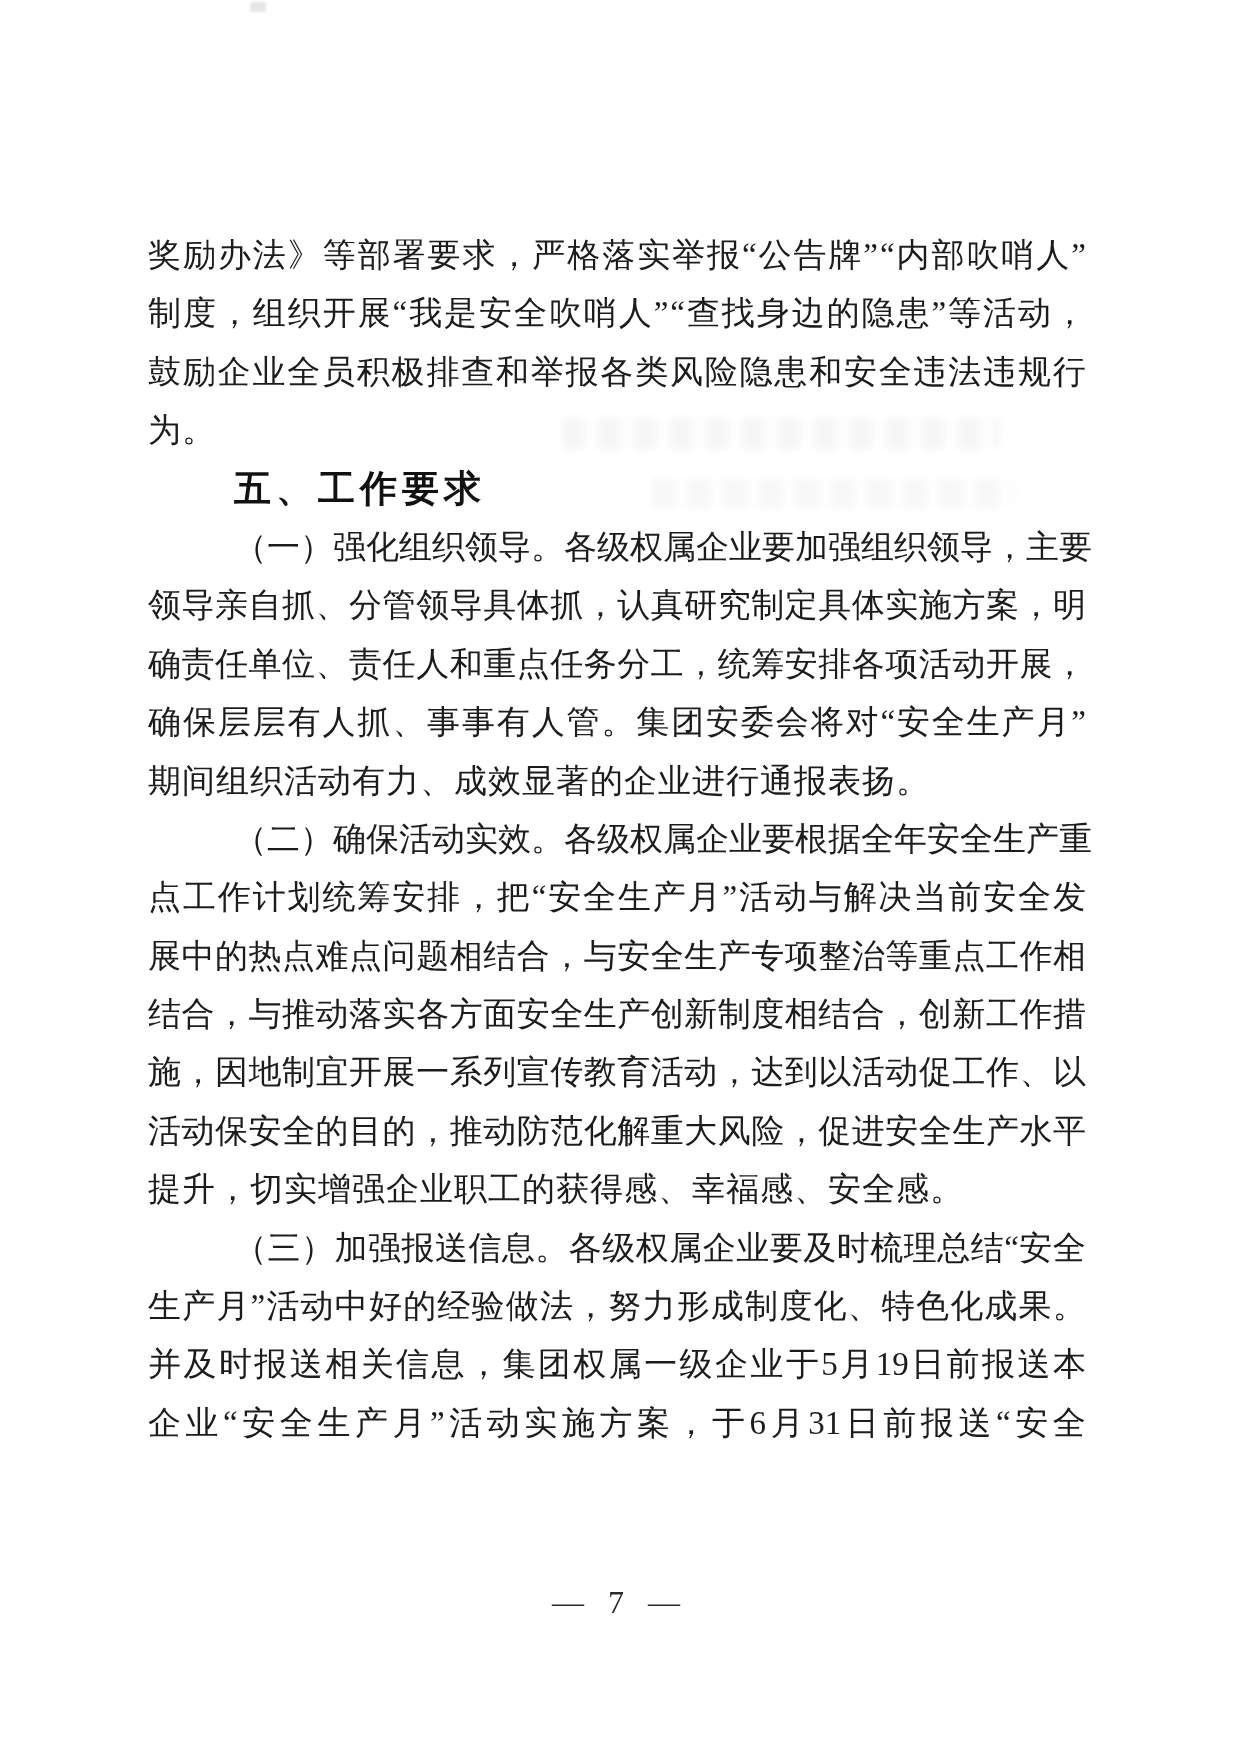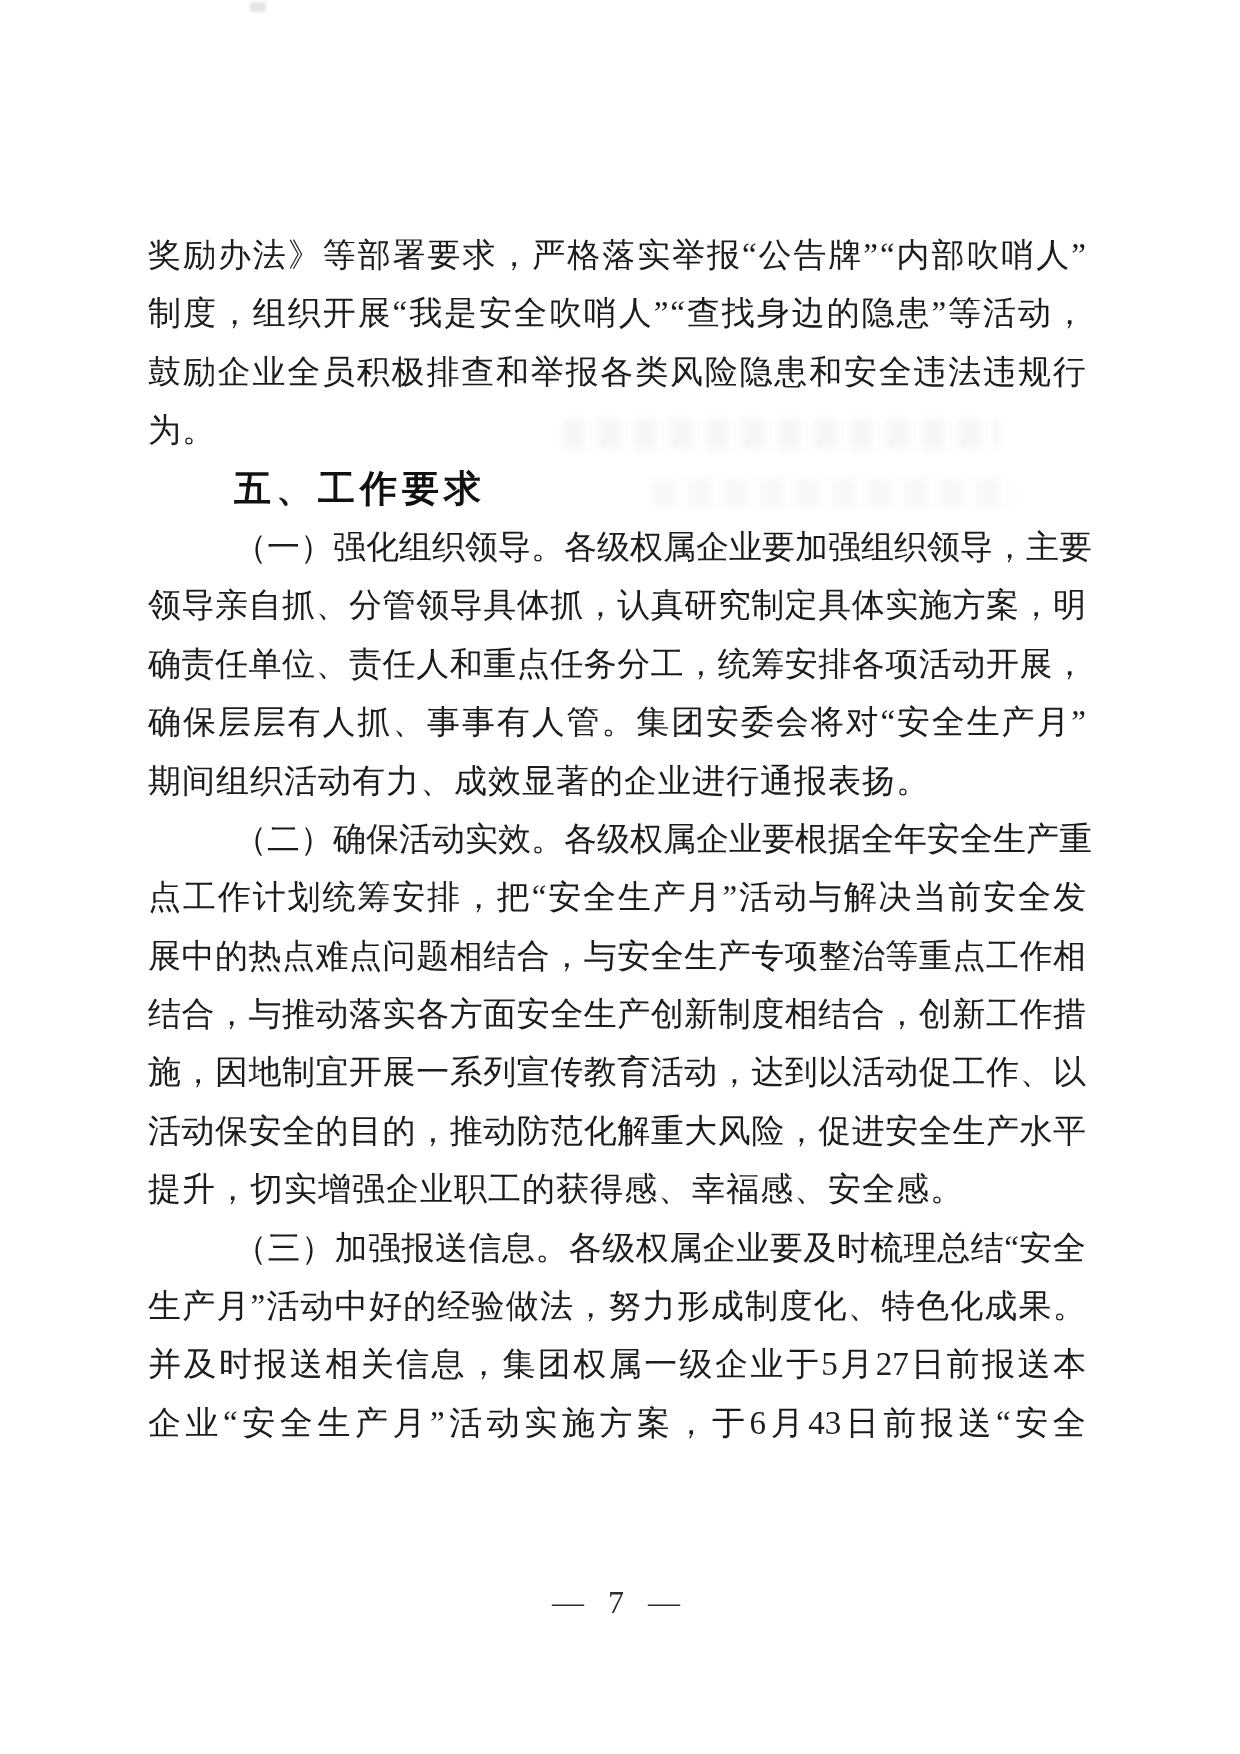--- a/index.html
+++ b/index.html
@@ -612,21 +612,21 @@
         <span>团</span>
         <span>权</span>
         <span>属</span>
         <span>一</span>
         <span>级</span>
         <span>企</span>
         <span>业</span>
         <span>于</span>
         <span>5</span>
         <span>月</span>
-        <span>27</span>
+        <span>19</span>
         <span>日</span>
         <span>前</span>
         <span>报</span>
         <span>送</span>
         <span>本</span>
       </div>
       <div class="line">
         <span>企</span>
         <span>业</span>
         <span>“</span>
@@ -639,21 +639,21 @@
         <span>活</span>
         <span>动</span>
         <span>实</span>
         <span>施</span>
         <span>方</span>
         <span>案</span>
         <span>，</span>
         <span>于</span>
         <span>6</span>
         <span>月</span>
-        <span>43</span>
+        <span>31</span>
         <span>日</span>
         <span>前</span>
         <span>报</span>
         <span>送</span>
         <span>“</span>
         <span>安</span>
         <span>全</span>
       </div>
     </main>
 

